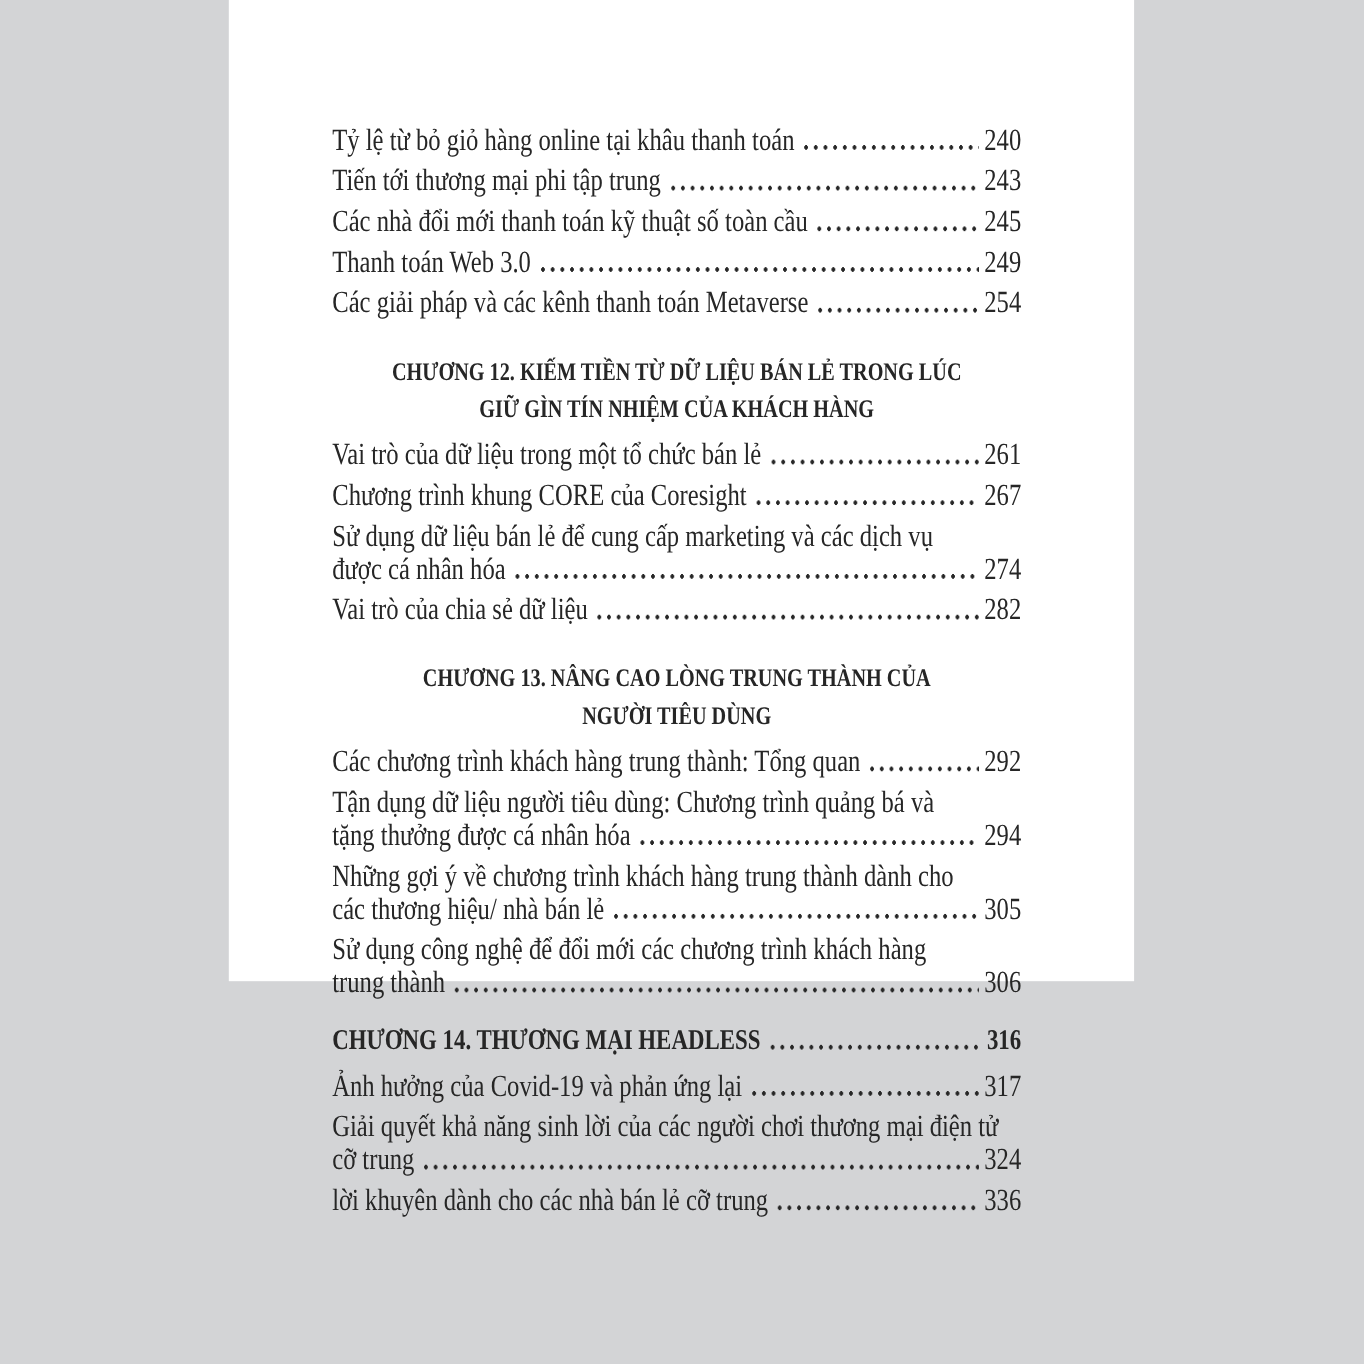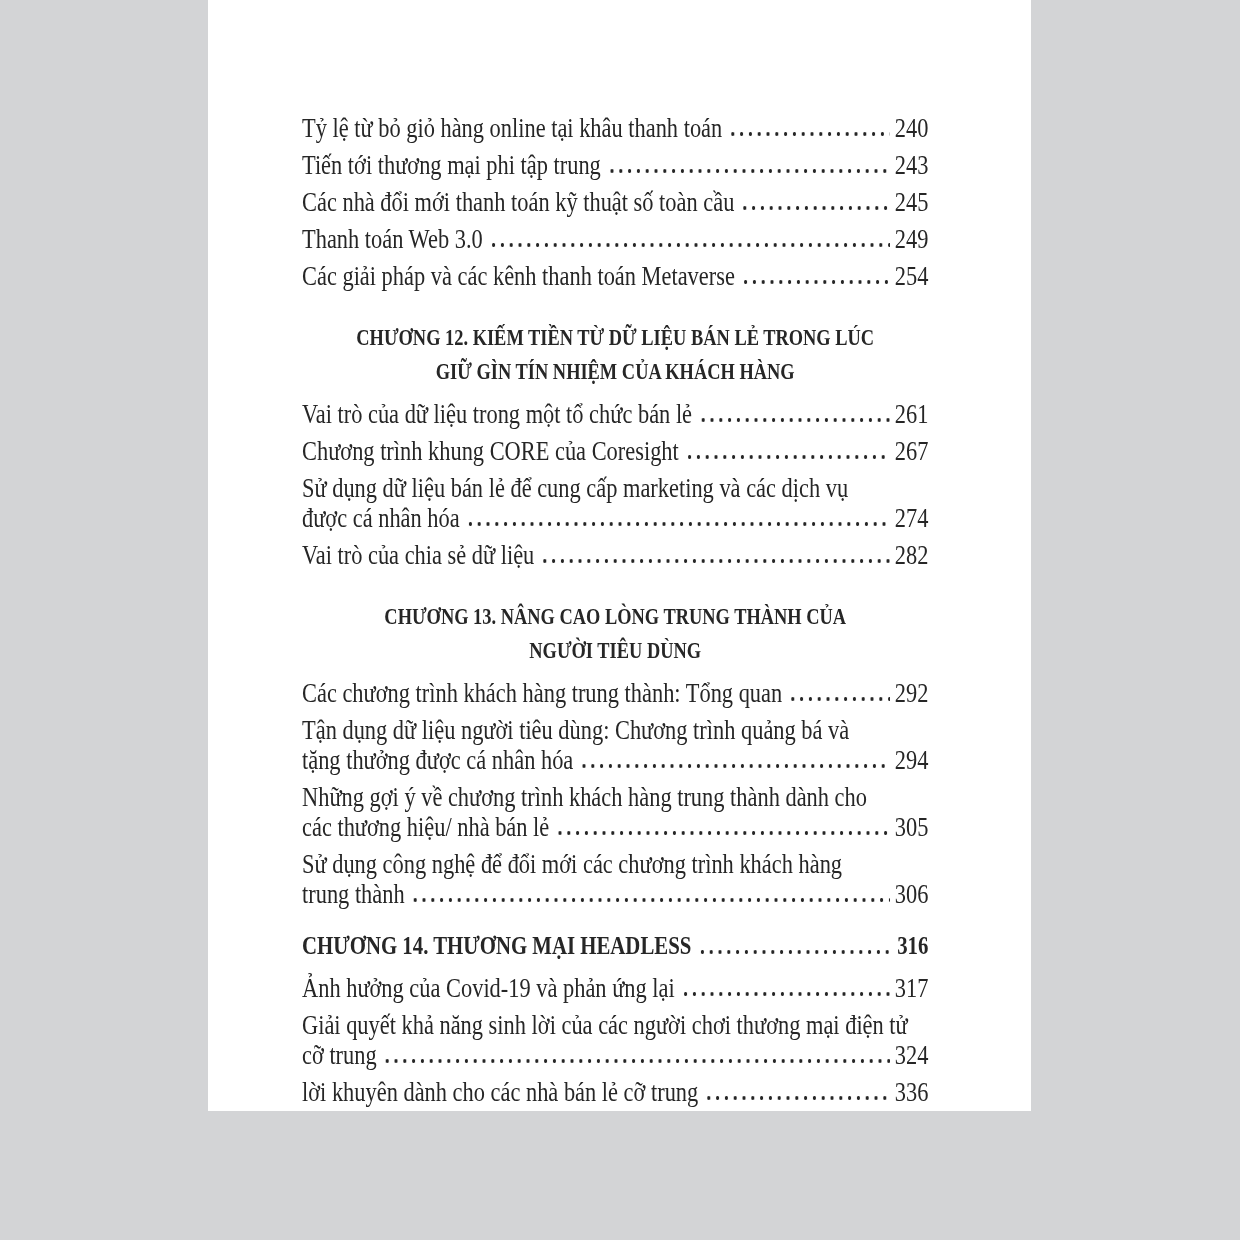--- a/index.html
+++ b/index.html
@@ -14,21 +14,21 @@
     font-family: "Liberation Serif", "DejaVu Serif", serif;
     color: var(--text-color, #262626);
     overflow: hidden;
     position: relative;
   }
   .paper {
     position: absolute;
     left: 208px;
     top: 0;
     width: 823px;
-    height: 1111px;
+    height: 892px;
     background: var(--paper-color, #ffffff);
     box-sizing: border-box;
     padding: 113px 0 0 94px;
   }
   .toc {
     width: 783px;
     transform: scaleX(0.8);
     transform-origin: 0 0;
   }
   .entry {

